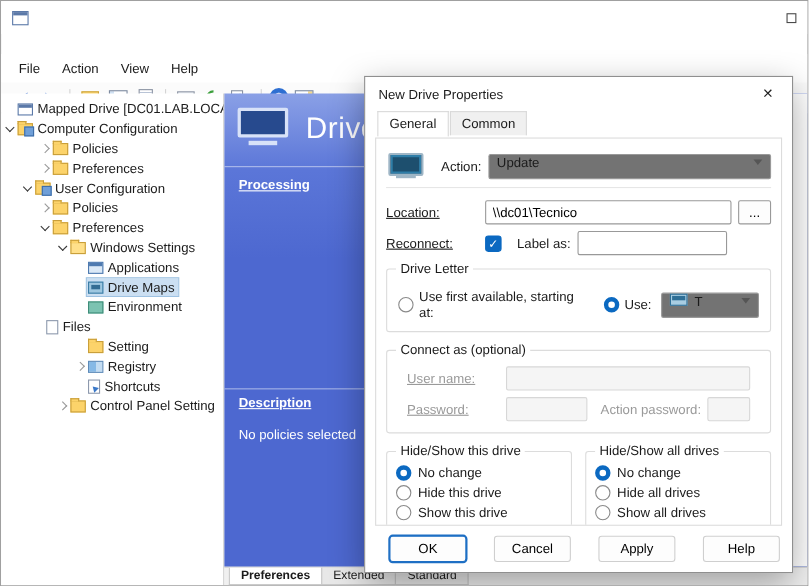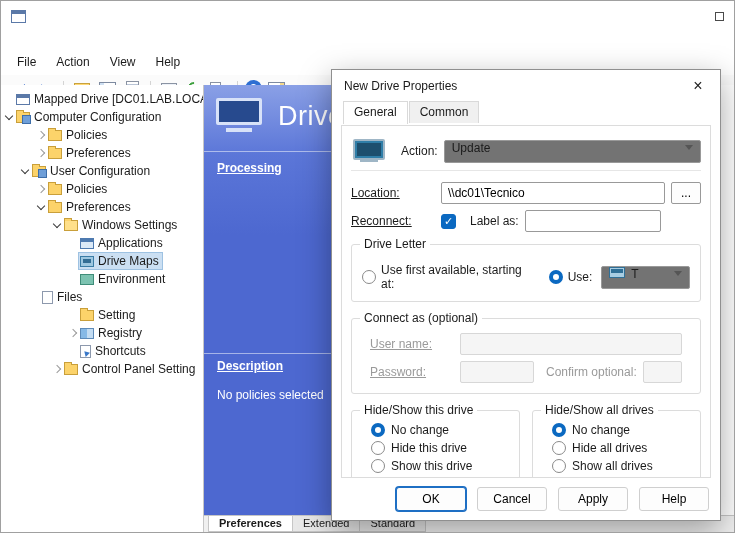--- a/index.html
+++ b/index.html
@@ -109,23 +109,23 @@
 .drive-icon-lg{width:36px;height:26px;position:relative;flex:none;margin-right:8px;}
 .drive-icon-lg::before{content:"";position:absolute;left:2px;top:1px;right:2px;height:17px;background:#1d4f6e;border:2px solid #9fb6c6;border-radius:2px;box-shadow:inset 0 0 0 2px #2f7ea8;}
 .drive-icon-lg::after{content:"";position:absolute;left:9px;bottom:2px;right:9px;height:3px;background:#9fb6c6;}
 .drive-icon-sm{width:16px;height:11px;position:relative;flex:none;border:1px solid #2f6f96;background:#a8cde2;}
 .drive-icon-sm::before{content:"";position:absolute;left:1px;top:1px;right:1px;height:4px;background:#2f6f96;}
 .group{position:relative;border:1px solid #dcdcdc;border-radius:3px;padding:18px 10px 10px;}
 .group-title{position:absolute;top:-8px;left:8px;background:#fff;padding:0 4px;text-align:center;}
 .drive-letter{margin-top:12px;margin-bottom:0;}
 .connect-as{margin-top:16px;padding:14px 18px 4px;}
 .groups-row{display:flex;gap:12px;margin-top:16px;}
-.groups-row .group{flex:1;padding:10px 19px 4px;}
+.groups-row .group{flex:1;padding:10px 8px 4px;}
 .radio-row{display:flex;align-items:center;gap:6px;margin:2px 0 4px;}
-.dlg-buttons{position:absolute;right:11px;bottom:9px;display:flex;gap:11px;}
+.dlg-buttons{position:absolute;right:11px;bottom:9px;display:flex;gap:25px;}
 .dlg-btn{width:70px;height:24px;border:1px solid #cfcfcf;border-radius:3px;background:#fdfdfd;font:12px "Liberation Sans",sans-serif;}
 .dlg-btn.default{border-color:#1e6fc4;box-shadow:0 0 0 1px #1e6fc4;}
 </style>
 </head>
 <body>
 
 <div class="window">
 
   <div class="titlebar">
     <span class="app-icon"></span>
@@ -348,21 +348,21 @@
 
       <div class="group connect-as">
         <span class="group-title">Connect as (optional)</span>
         <div class="drow">
           <span class="lbl-dis w84">User name:</span>
           <input class="txt flex1" disabled="" style="">
         </div>
         <div class="drow">
           <span class="lbl-dis w84">Password:</span>
           <input class="txt w74" disabled="" style="">
-          <span class="lbl-dis" style="margin-left:6px">Confirm optional:</span>
+          <span class="lbl-dis" style="margin-left:6px">Action password:</span>
           <input class="txt flex1" disabled="" style="">
         </div>
       </div>
 
       <div class="groups-row">
         <div class="group" id="hideThisGroup">
             <span class="group-title">Hide/Show this drive</span>
             <div class="radio-row">
               <span class="radio checked"></span>
               <span>No change</span>

